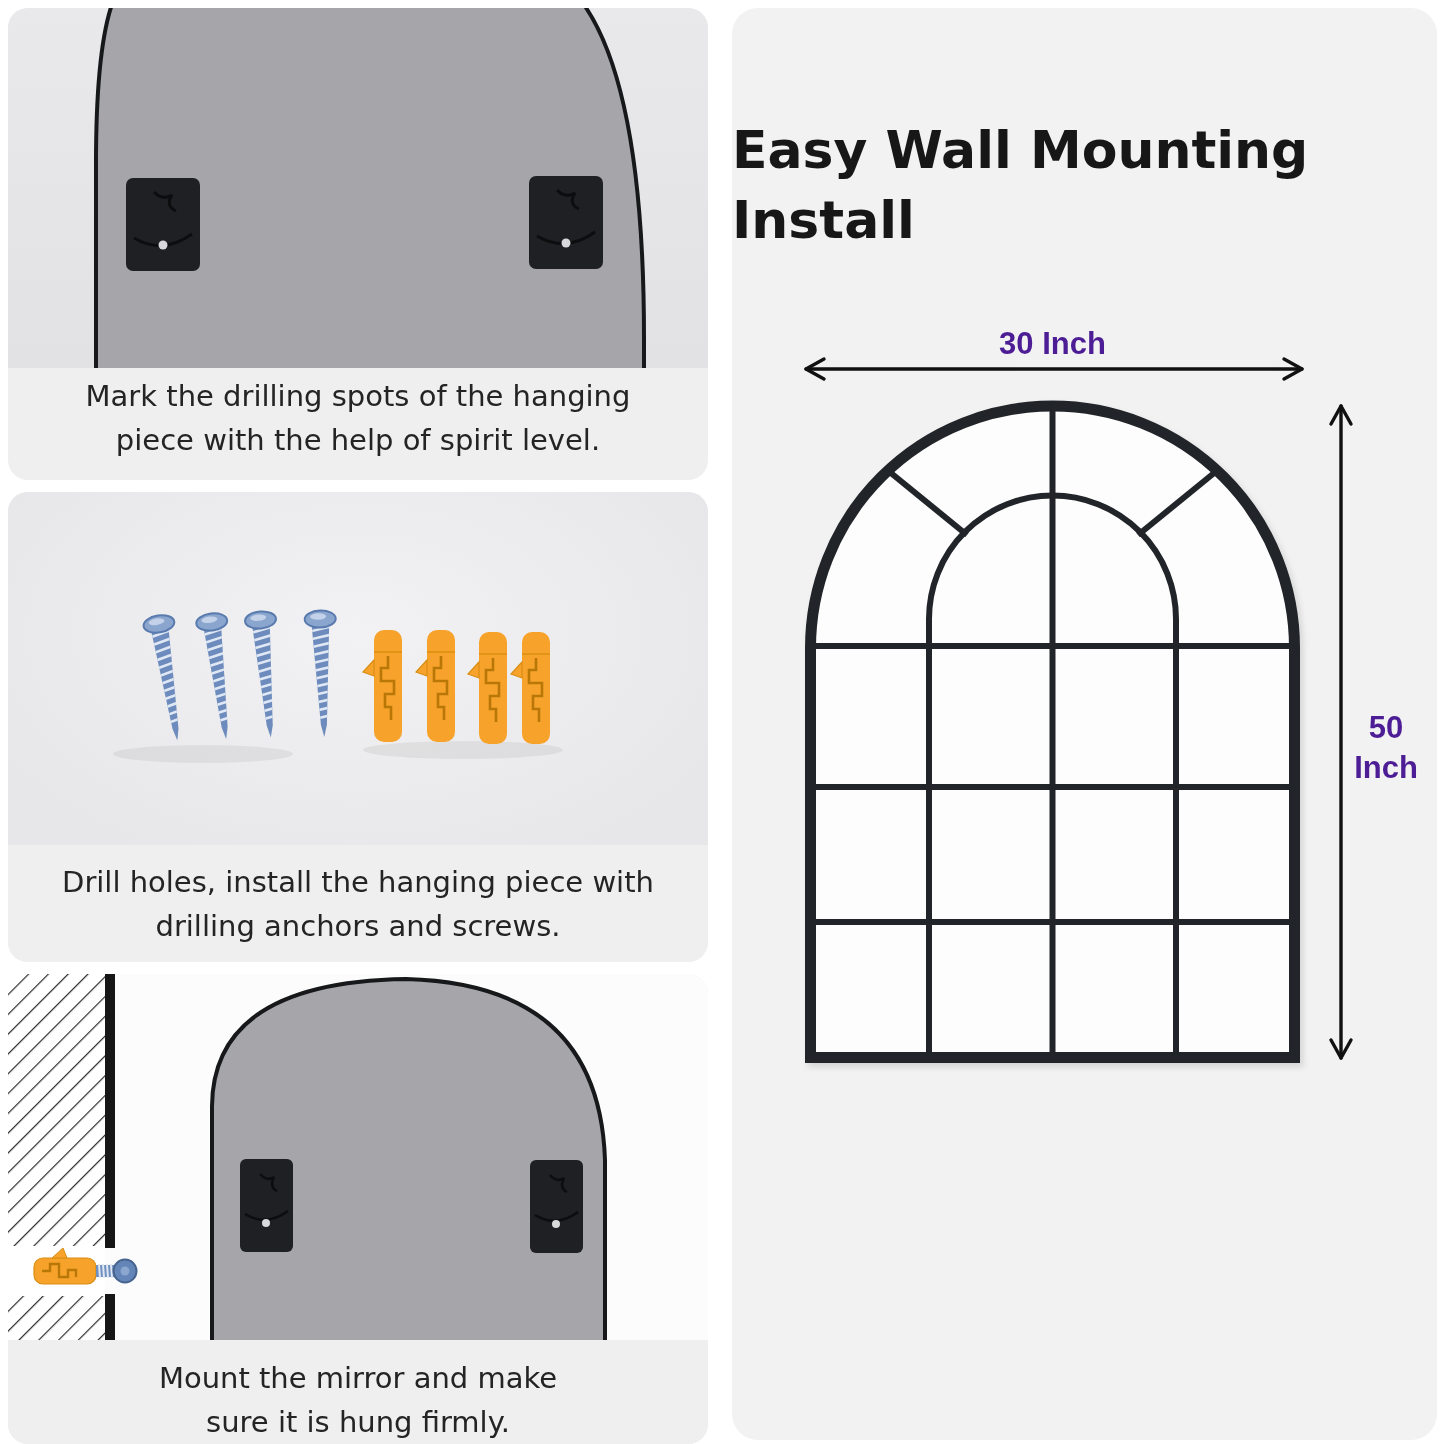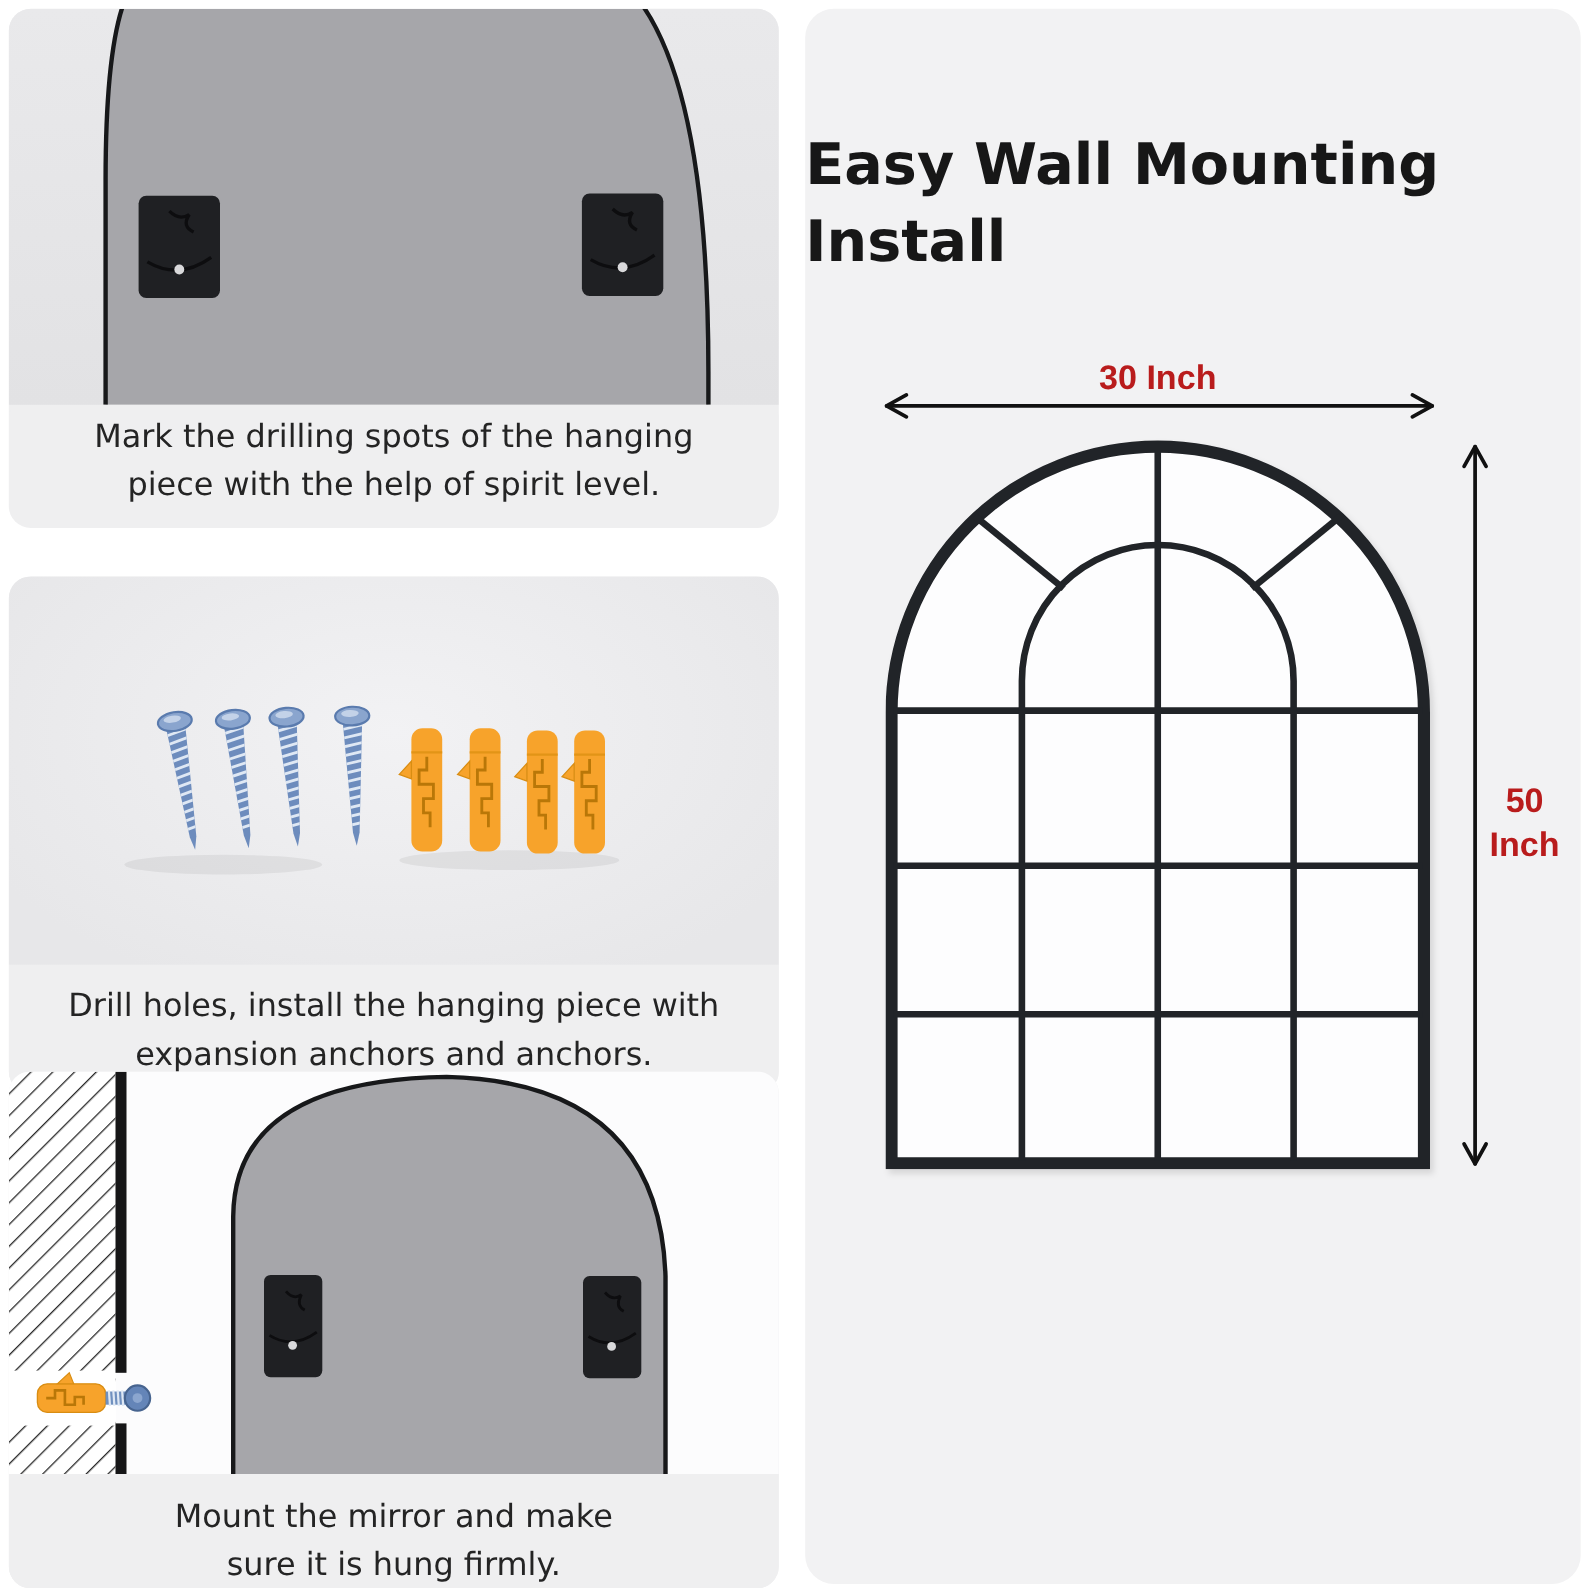--- a/index.html
+++ b/index.html
@@ -1,40 +1,40 @@
 <!DOCTYPE html>
 <html><head>
 <meta charset="utf-8">
 <style>
   html,body{margin:0;padding:0;background:#ffffff;}
   .stage{position:relative;width:1445px;height:1444px;background:#ffffff;overflow:hidden;
          font-family:"DejaVu Sans",sans-serif;}
   
   .card{position:absolute;left:8px;width:700px;border-radius:20px;overflow:hidden;background:#efeff0;}
   .card1{top:8px;height:472px;}
-  .card2{top:492px;height:470px;margin-top:32px;}
+  .card2{top:492px;height:470px;}
   .card3{top:974px;height:470px;}
   .photo{position:relative;width:100%;overflow:hidden;}
   .photo1{height:360px;background:linear-gradient(180deg,#e9e9eb 0%,#e2e2e4 100%);}
   .photo2{height:353px;background:radial-gradient(ellipse at 50% 40%,#f2f2f4 0%,#e7e7e9 85%);}
   .photo3{height:366px;background:#fcfcfd;}
   .photo svg{position:absolute;left:0;top:0;}
   .caption{display:flex;flex-direction:column;align-items:center;justify-content:center;
            background:#efeff0;color:#242424;font-size:29px;line-height:44px;text-align:center;}
   .caption span{white-space:nowrap;}
   .card1 .caption{height:100px;border-radius:11px;}
   .card2 .caption{height:117px;}
   .card3 .caption{height:120px;}
   
   .right-panel{position:absolute;left:732px;top:8px;width:705px;height:1432px;
                background:#f2f2f3;border-radius:26px;}
   .panel-title{position:absolute;top:72px;left:0;width:100%;text-align:left;
                font-weight:bold;font-size:52px;line-height:70px;color:#171717;}
   .panel-title span{display:block;}
-  .dim-label{font-family:"Liberation Sans",sans-serif;font-weight:bold;font-size:31px;color:#b91c1c;}
+  .dim-label{font-family:"Liberation Sans",sans-serif;font-weight:bold;font-size:31px;color:#4c1d95;}
   .dim-width{position:absolute;left:73px;top:318px;width:495px;text-align:center;}
   .dim-height{position:absolute;left:604px;top:700px;width:100px;text-align:center;line-height:40px;}
   .dim-height span{display:block;}
   .arrow-h{position:absolute;left:66px;top:348px;}
   .arrow-v{position:absolute;left:596px;top:390px;}
   .mirror-svg{position:absolute;left:73px;top:387px;filter:drop-shadow(3px 4px 3px rgba(0,0,0,0.12));}
 </style>
 </head>
 <body>
 
@@ -110,21 +110,21 @@
         <g>
           <use href="#anchor" transform="translate(380,138)"></use>
           <use href="#anchor" transform="translate(433,138)"></use>
           <use href="#anchor" transform="translate(485,140)"></use>
           <use href="#anchor" transform="translate(528,140)"></use>
         </g>
       </svg>
     </div>
     <div class="caption">
       <span>Drill holes, install the hanging piece with</span>
-      <span>expansion anchors and anchors.</span>
+      <span>drilling anchors and screws.</span>
     </div>
   </article>
 
   <article class="card card3">
     <div class="photo photo3">
       <svg width="700" height="366" viewBox="0 0 700 366">
         <defs>
           <pattern id="hatch" width="14" height="14" patternUnits="userSpaceOnUse" patternTransform="rotate(-45)">
             <rect width="14" height="14" fill="#ffffff"></rect>
             <line x1="0" y1="0" x2="14" y2="0" stroke="#2b2b2b" stroke-width="2.4"></line>

